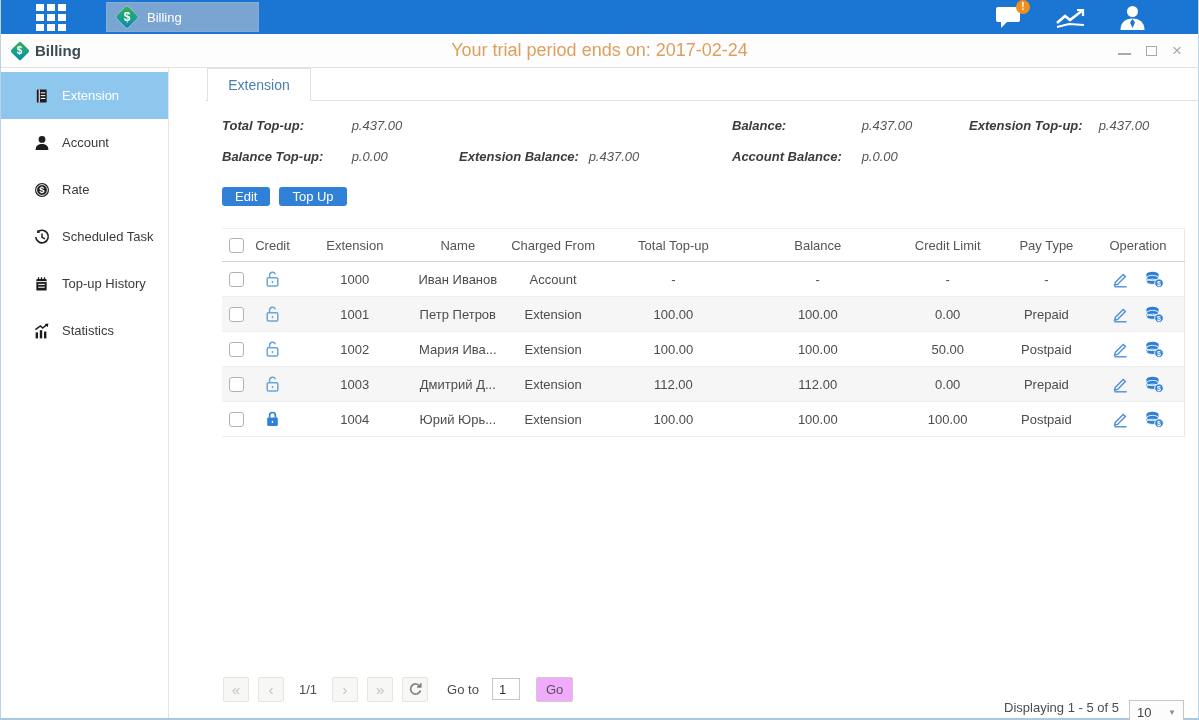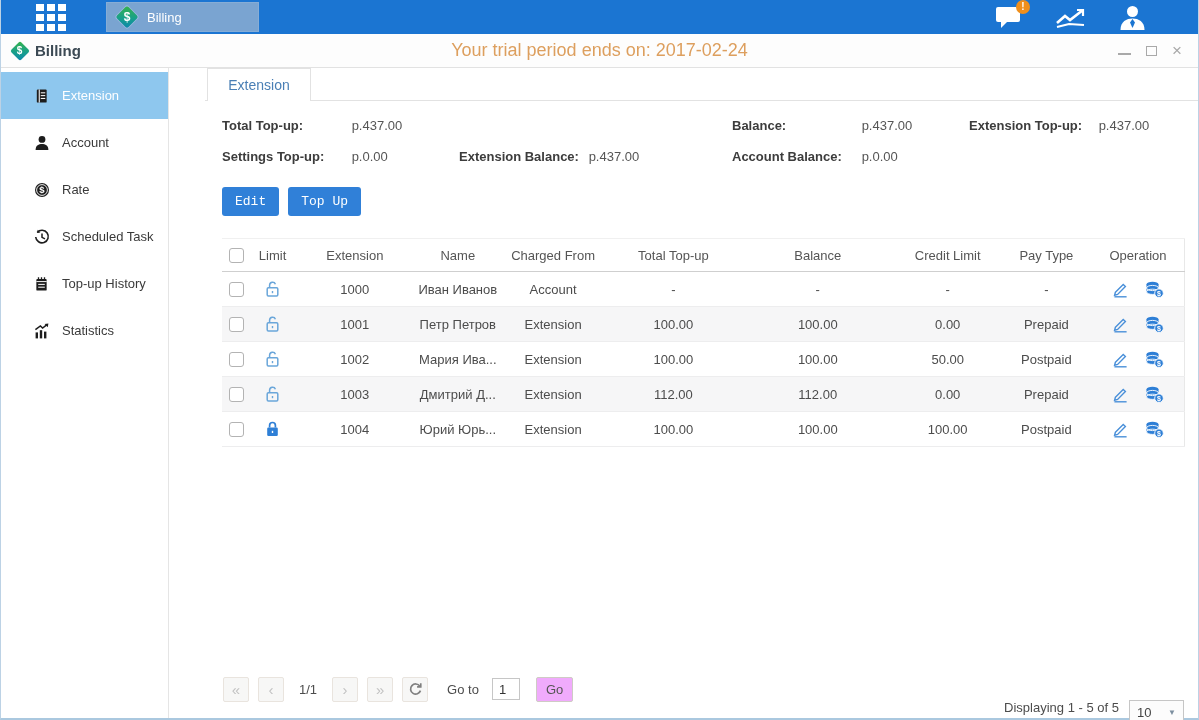--- a/index.html
+++ b/index.html
@@ -84,29 +84,29 @@
     width:104px; background:#fff; border:1px solid #e2e2e2; border-bottom:none;
     margin-bottom:-1px; display:flex; align-items:center; justify-content:center;
     color:#4a7fb5; font-size:14px; cursor:pointer; position:relative; z-index:1;
     box-shadow:0 1px 0 #fff;
   }
 
   .content { padding:0 13px 0 17px; }
 
   .summary { display:grid; grid-template-columns:237px 273px 237px auto;
     row-gap:16px; font-size:13px; margin-top:17px; }
-  .sum-cell { white-space:nowrap; }
+  .sum-cell { white-space:nowrap;font-style:italic; }
   .sum-label { font-weight:bold; color:#3c3c3c; display:inline-block; min-width:126px; }
   .sum-value { color:#555; }
   .gc3 { grid-column:3; }
 
   .actions { margin-top:23px; display:flex; gap:9px; }
-  .btn-blue { background:#3080d8; color:#fff; border:none; height:29px;
+  .btn-blue { background:#3080d8; color:#fff; border:none; height:19px;
     padding:0 13px; font-size:13px; border-radius:3px; cursor:pointer;
-    font-family:Liberation Mono, monospace; }
+    font-family:Liberation Sans, sans-serif; }
 
   table.grid { width:100%; border-collapse:collapse; margin-top:22px;
     font-size:13px; color:#4c4c4c; border-right:1px solid #e8e8e8; }
   table.grid thead th { font-weight:normal; color:#555; height:33px;
     border-top:1px solid #f0f0f0; border-bottom:1px solid #cfcfcf;
     text-align:center; }
   table.grid tbody td { height:35px; text-align:center;
     border-bottom:1px solid #ededee; }
   table.grid tbody tr:nth-child(even) { background:#f6f6f7; }
   .checkbox { width:15px; height:15px; border:1px solid #b3b3b3;
@@ -291,21 +291,21 @@
           </div>
           <div class="sum-cell gc3">
             <span class="sum-label">Balance:</span>
             <span class="sum-value">p.437.00</span>
           </div>
           <div class="sum-cell">
             <span class="sum-label">Extension Top-up:</span>
             <span class="sum-value">p.437.00</span>
           </div>
           <div class="sum-cell">
-            <span class="sum-label">Settings Top-up:</span>
+            <span class="sum-label">Balance Top-up:</span>
             <span class="sum-value">p.0.00</span>
           </div>
           <div class="sum-cell">
             <span class="sum-label">Extension Balance:</span>
             <span class="sum-value">p.437.00</span>
           </div>
           <div class="sum-cell">
             <span class="sum-label">Account Balance:</span>
             <span class="sum-value">p.0.00</span>
           </div>
@@ -325,21 +325,21 @@
               <col style="width:11%">
               <col style="width:14%">
             <col style="width:16%">
               <col style="width:11%">
               <col style="width:9.5%">
             <col style="width:9.6%">
           </colgroup>
           <thead>
             <tr id="header-row">
               <th><span class="checkbox"></span></th>
-            <th>Limit</th>
+            <th>Credit</th>
                 <th>Extension</th>
                 <th>Name</th>
                 <th>Charged From</th>
                 <th>Total Top-up</th>
                 <th>Balance</th>
                 <th>Credit Limit</th>
                 <th>Pay Type</th>
                 <th>Operation</th>
               </tr>
           </thead>

